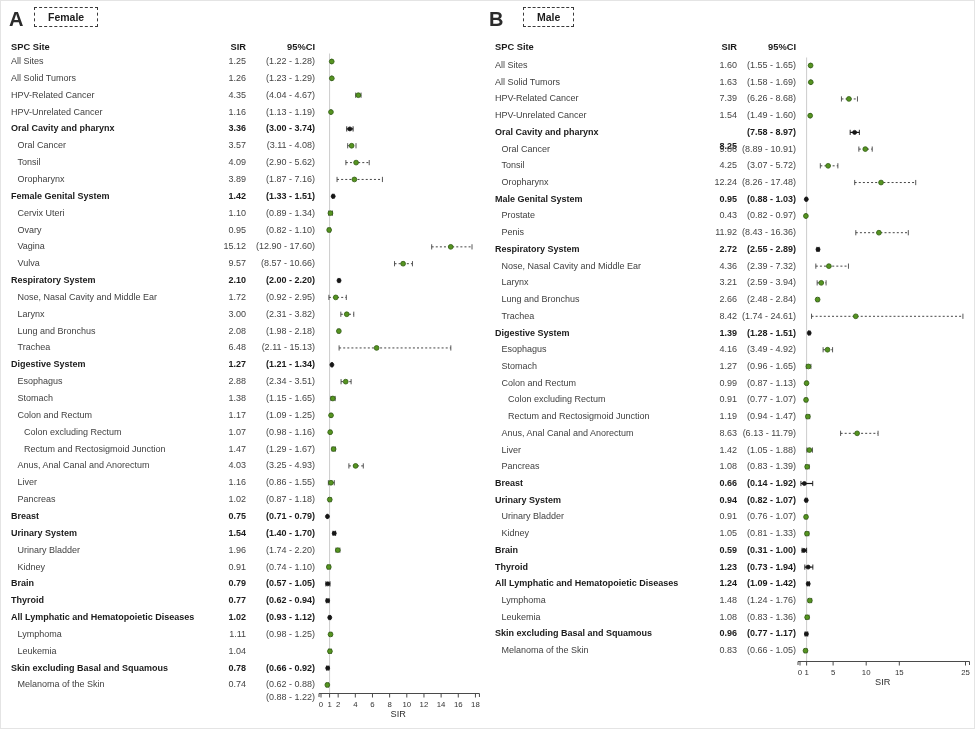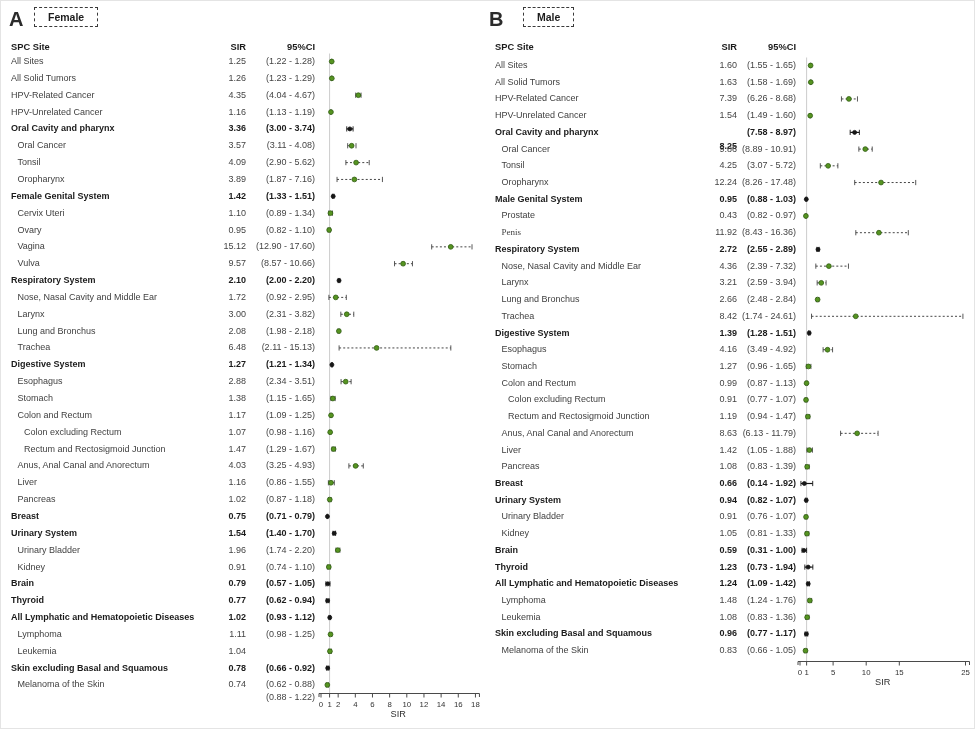--- a/index.html
+++ b/index.html
@@ -542,21 +542,21 @@
       <div class="row-ci" style="left:715px;top:159.32px;width:80px;">(3.07 - 5.72)</div>
       <div class="row-label" style="left:500.5px;top:176.04px;">Oropharynx</div>
       <div class="row-sir" style="left:690px;top:176.04px;width:46px;">12.24</div>
       <div class="row-ci" style="left:715px;top:176.04px;width:80px;">(8.26 - 17.48)</div>
       <div class="row-label bold" style="left:494px;top:192.76px;">Male Genital System</div>
       <div class="row-sir bold" style="left:690px;top:192.76px;width:46px;">0.95</div>
       <div class="row-ci bold" style="left:715px;top:192.76px;width:80px;">(0.88 - 1.03)</div>
       <div class="row-label" style="left:500.5px;top:209.48px;">Prostate</div>
       <div class="row-sir" style="left:690px;top:209.48px;width:46px;">0.43</div>
       <div class="row-ci" style="left:715px;top:209.48px;width:80px;">(0.82 - 0.97)</div>
-      <div class="row-label" style="left:500.5px;top:226.2px;font-family:Liberation Serif, serif;">Penis</div>
+      <div class="row-label" style="left:500.5px;top:226.2px;">Penis</div>
       <div class="row-sir" style="left:690px;top:226.2px;width:46px;">11.92</div>
       <div class="row-ci" style="left:715px;top:226.2px;width:80px;">(8.43 - 16.36)</div>
       <div class="row-label bold" style="left:494px;top:242.92px;">Respiratory System</div>
       <div class="row-sir bold" style="left:690px;top:242.92px;width:46px;">2.72</div>
       <div class="row-ci bold" style="left:715px;top:242.92px;width:80px;">(2.55 - 2.89)</div>
       <div class="row-label" style="left:500.5px;top:259.64px;">Nose, Nasal Cavity and Middle Ear</div>
       <div class="row-sir" style="left:690px;top:259.64px;width:46px;">4.36</div>
       <div class="row-ci" style="left:715px;top:259.64px;width:80px;">(2.39 - 7.32)</div>
       <div class="row-label" style="left:500.5px;top:276.36px;">Larynx</div>
       <div class="row-sir" style="left:690px;top:276.36px;width:46px;">3.21</div>

